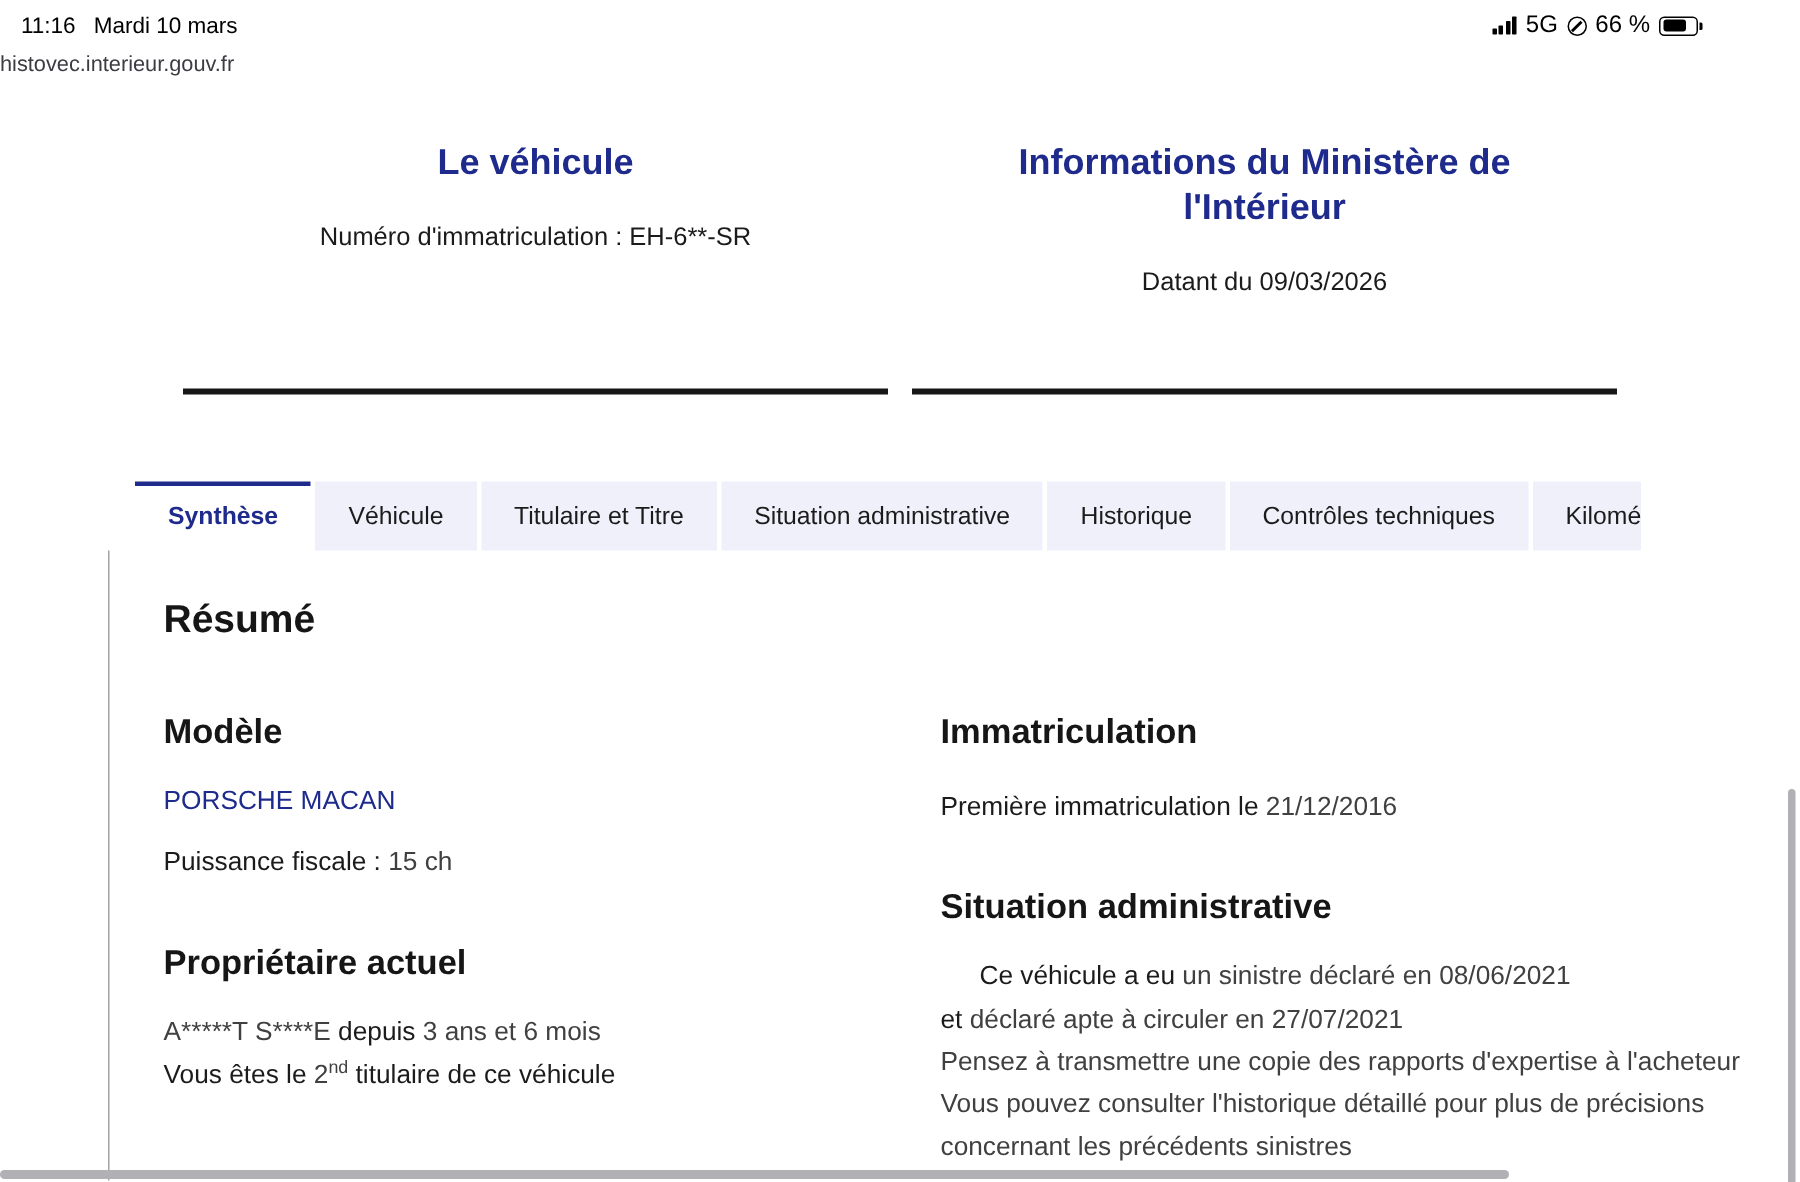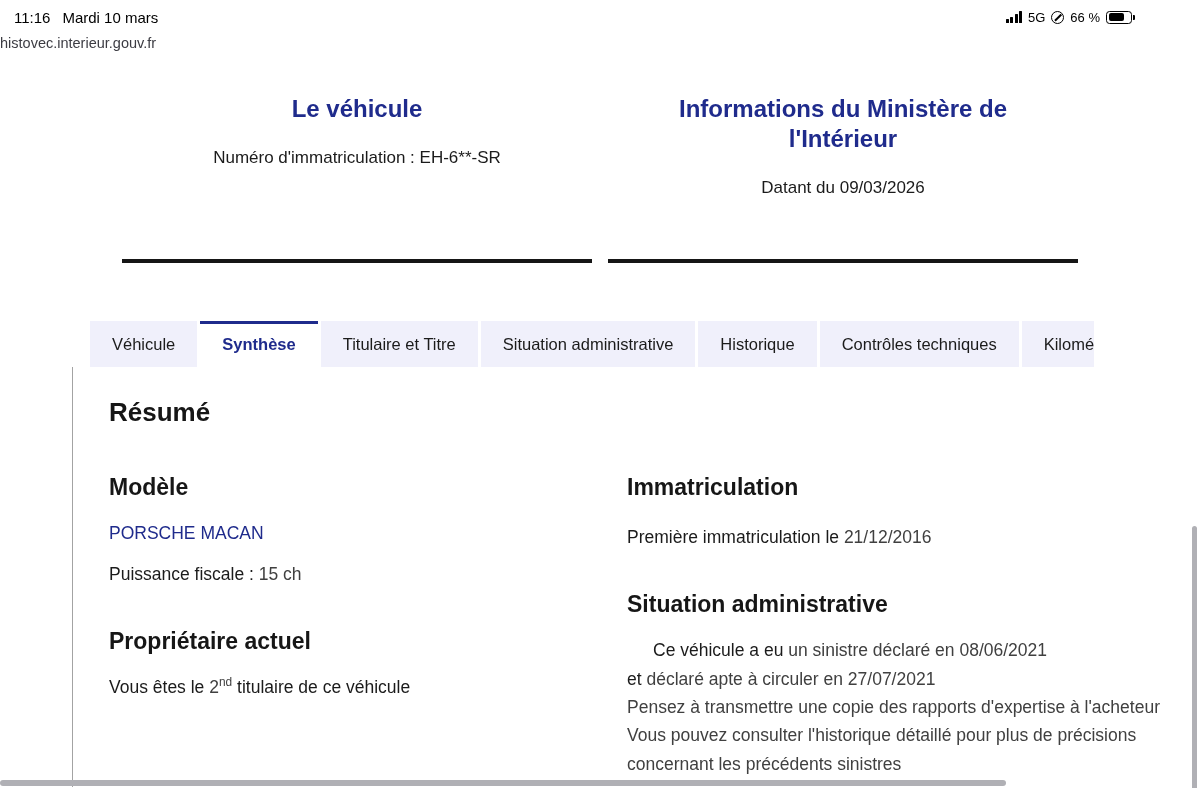--- a/index.html
+++ b/index.html
@@ -24,21 +24,21 @@
     padding: 0 14px;
     font-size: 15px;
     color: #000;
   }
   .status-left { display: flex; align-items: center; gap: 12px; }
   .status-right {
     margin-left: auto;
     display: flex;
     align-items: center;
     gap: 6px;
-    font-size: 13px;
+    font-size: 16px;
   }
   .signal-bars {
     display: inline-flex;
     align-items: flex-end;
     gap: 1.5px;
     height: 12px;
   }
   .signal-bars i {
     display: block;
     width: 3px;
@@ -284,22 +284,22 @@
       <h2 class="card-title">Le véhicule</h2>
       <p class="card-text">Numéro d'immatriculation : EH-6**-SR</p>
     </div>
     <div class="card">
       <h2 class="card-title">Informations du Ministère de l'Intérieur</h2>
       <p class="card-text">Datant du 09/03/2026</p>
     </div>
   </div>
 
   <div class="tabs-wrap">
+    <button class="tab active">Synthèse</button>
     <button class="tab">Véhicule</button>
-    <button class="tab active">Synthèse</button>
     <button class="tab">Titulaire et Titre</button>
     <button class="tab">Situation administrative</button>
     <button class="tab">Historique</button>
     <button class="tab">Contrôles techniques</button>
     <button class="tab clipped">Kilométrage</button>
   </div>
 
   <div class="panel">
     <h2 class="panel-title">Résumé</h2>
 
@@ -309,20 +309,23 @@
         <h3 class="sec">Modèle</h3>
         <a class="model-link" href="#">PORSCHE MACAN</a>
         <p class="line">
           <span>Puissance fiscale : </span><span class="lnk">15 ch</span>
         </p>
 
         <div class="block-gap"></div>
 
         <h3 class="sec tight">Propriétaire actuel</h3>
         <p class="line">
+          <span class="lnk">A*****T S****E</span><span> depuis </span><span class="lnk">3 ans et 6 mois</span>
+        </p>
+        <p class="line">
           <span>Vous êtes le </span><span class="lnk">2</span><sup class="lnk">nd</sup><span> titulaire de ce véhicule</span>
         </p>
       </div>
 
       <div class="col-right">
         <h3 class="sec">Immatriculation</h3>
         <p class="line">
           <span>Première immatriculation le </span><span class="lnk">21/12/2016</span>
         </p>
 

